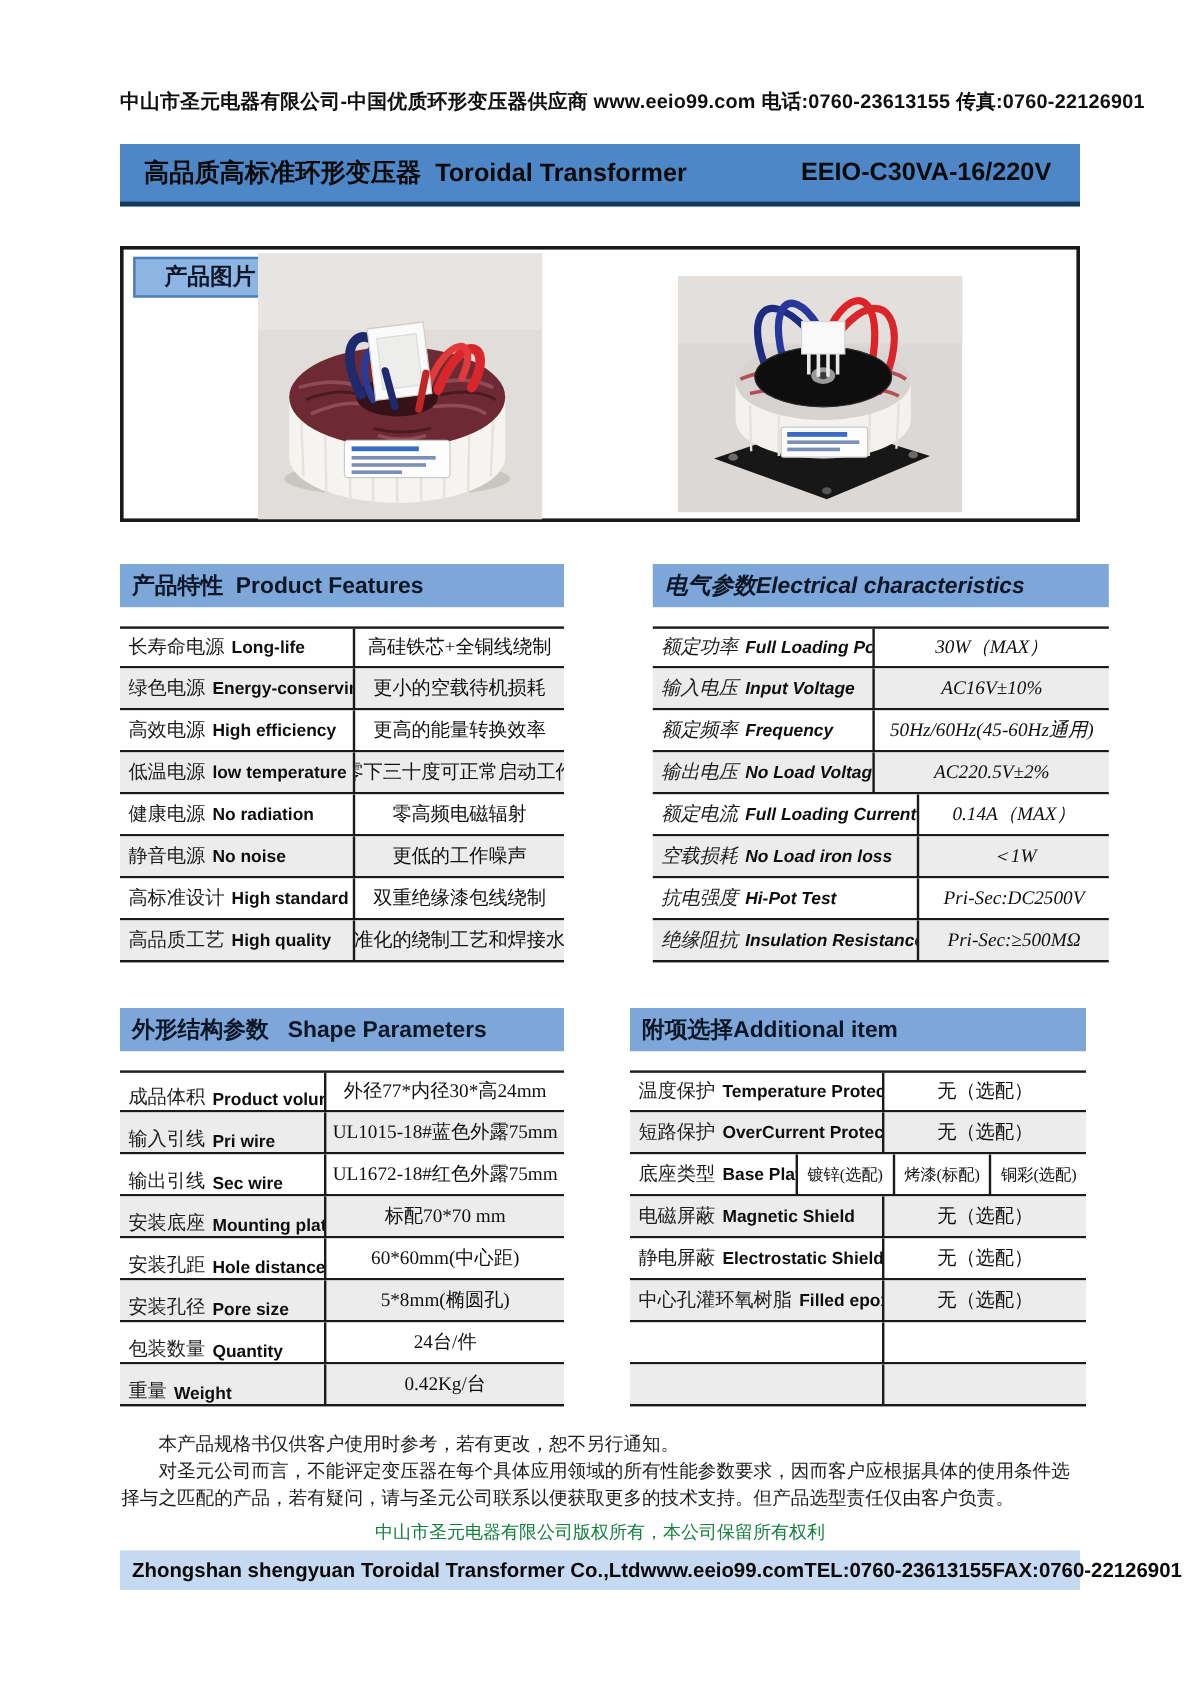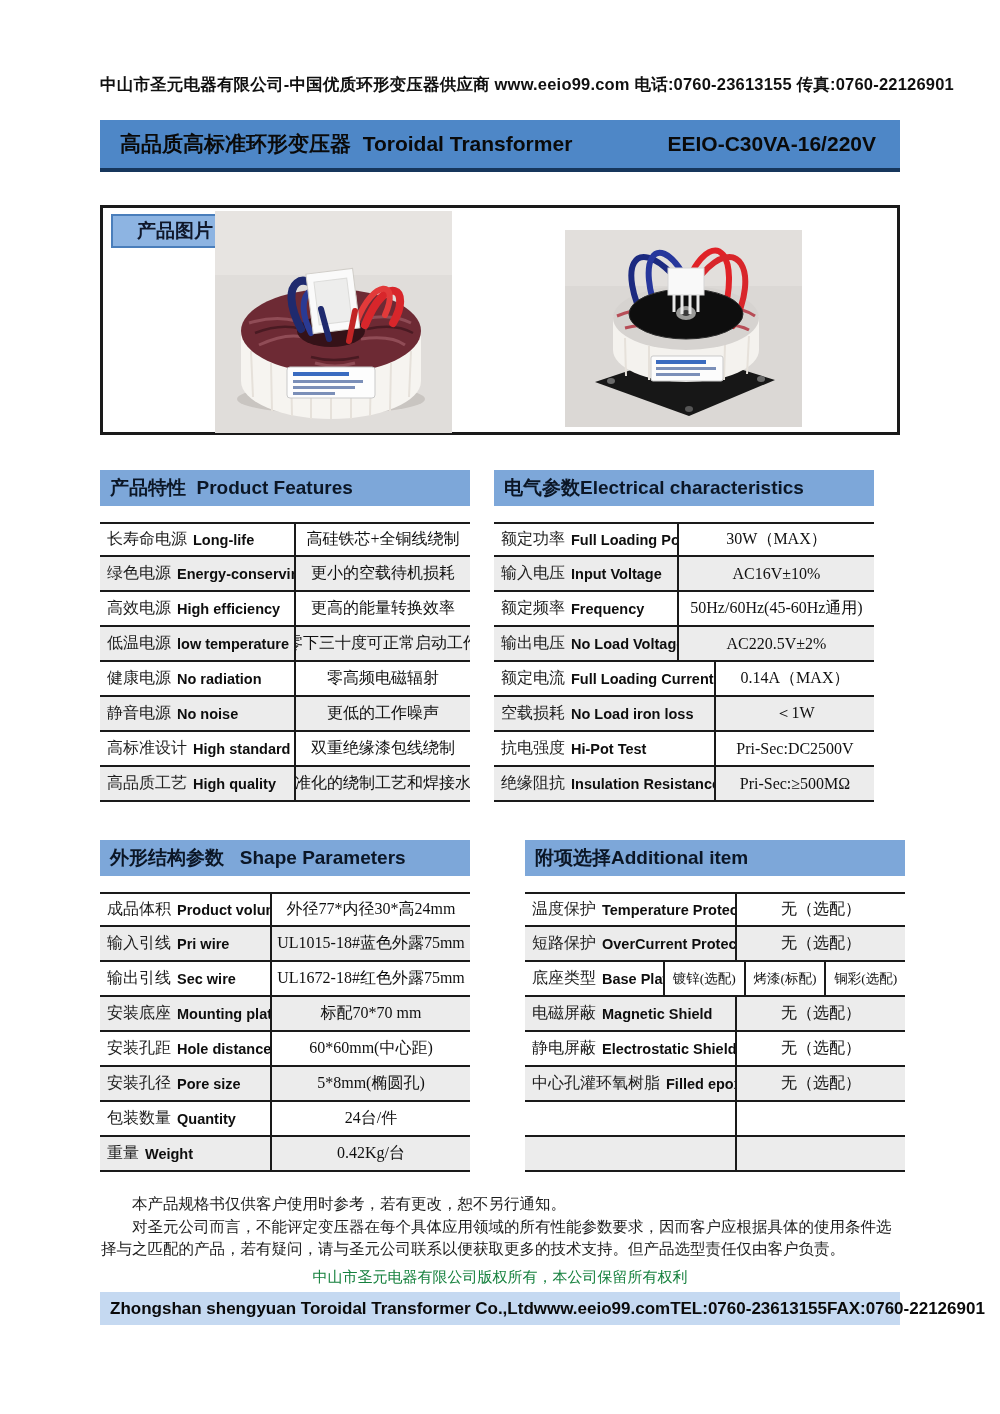--- a/index.html
+++ b/index.html
@@ -33,42 +33,42 @@
     position:absolute;left:8px;top:6px;width:128px;height:34px;box-sizing:border-box;
     background:var(--label-blue);border:2px solid #4a7ebb;
     display:flex;align-items:center;justify-content:center;
     font-size:19px;font-weight:bold;color:#0f172a;
   }
   .photo-l{position:absolute;left:112px;top:3px;line-height:0;}
   .photo-r{position:absolute;left:462px;top:22px;line-height:0;}
 
   .section{position:absolute;width:370px;}
   #sec-features{left:100px;top:470px;}
-  #sec-electrical{left:494px;top:470px;width:380px;}
+  #sec-electrical{left:544px;top:470px;width:380px;font-style:italic;}
   #sec-shape{left:100px;top:840px;}
   #sec-additional{left:525px;top:840px;width:380px;}
   .secbar{
     height:36px;background:var(--section-blue);display:flex;align-items:center;
     padding-left:10px;font-size:19px;font-weight:bold;color:#0b1626;white-space:pre;
   }
   .tbl{margin-top:16px;}
   .trow{display:flex;height:35px;border-bottom:2px solid var(--line);background:#fff;box-sizing:border-box;}
   .trow:first-child{border-top:2px solid var(--line);}
   .trow.alt{background:var(--alt-gray);}
   .tcell{display:flex;align-items:center;box-sizing:border-box;overflow:hidden;white-space:nowrap;}
   .tlabel{border-right:2px solid var(--line);padding-left:7px;gap:6px;flex:none;}
   .tval{flex:1;justify-content:center;font-family:"Liberation Serif","DejaVu Serif",serif;font-size:16px;color:#101010;}
   .tval.multi{border-right:2px solid var(--line);font-size:13.5px;}
   .trow .tval.multi:last-child{border-right:none;}
   .zh{font-family:"Liberation Serif","DejaVu Serif",serif;font-size:16px;color:#1d1d1d;}
   .en{font-size:14.5px;font-weight:bold;color:#0e0e0e;}
   .tbl-features  .tlabel{width:196px;}
   .tbl-electrical .tlabel{width:185px;}
   .tbl-electrical .trow.wide .tlabel{width:222px;}
-  .tbl-shape .tlabel{width:172px;}
+  .tbl-shape .tlabel{width:172px;align-items:flex-end;}
   .tbl-additional .tlabel{width:212px;}
   .tbl-additional .trow.baseplate .tlabel{width:140px;}
 
   .notes{
     position:absolute;left:100px;top:1192px;width:806px;
     font-family:"Liberation Serif","DejaVu Serif",serif;font-size:15.5px;color:#1c1c1c;line-height:1.42;
   }
   .notes p{margin:1px;text-indent:2em;}
   .copyright{
     position:absolute;left:100px;top:1268px;width:800px;text-align:center;

